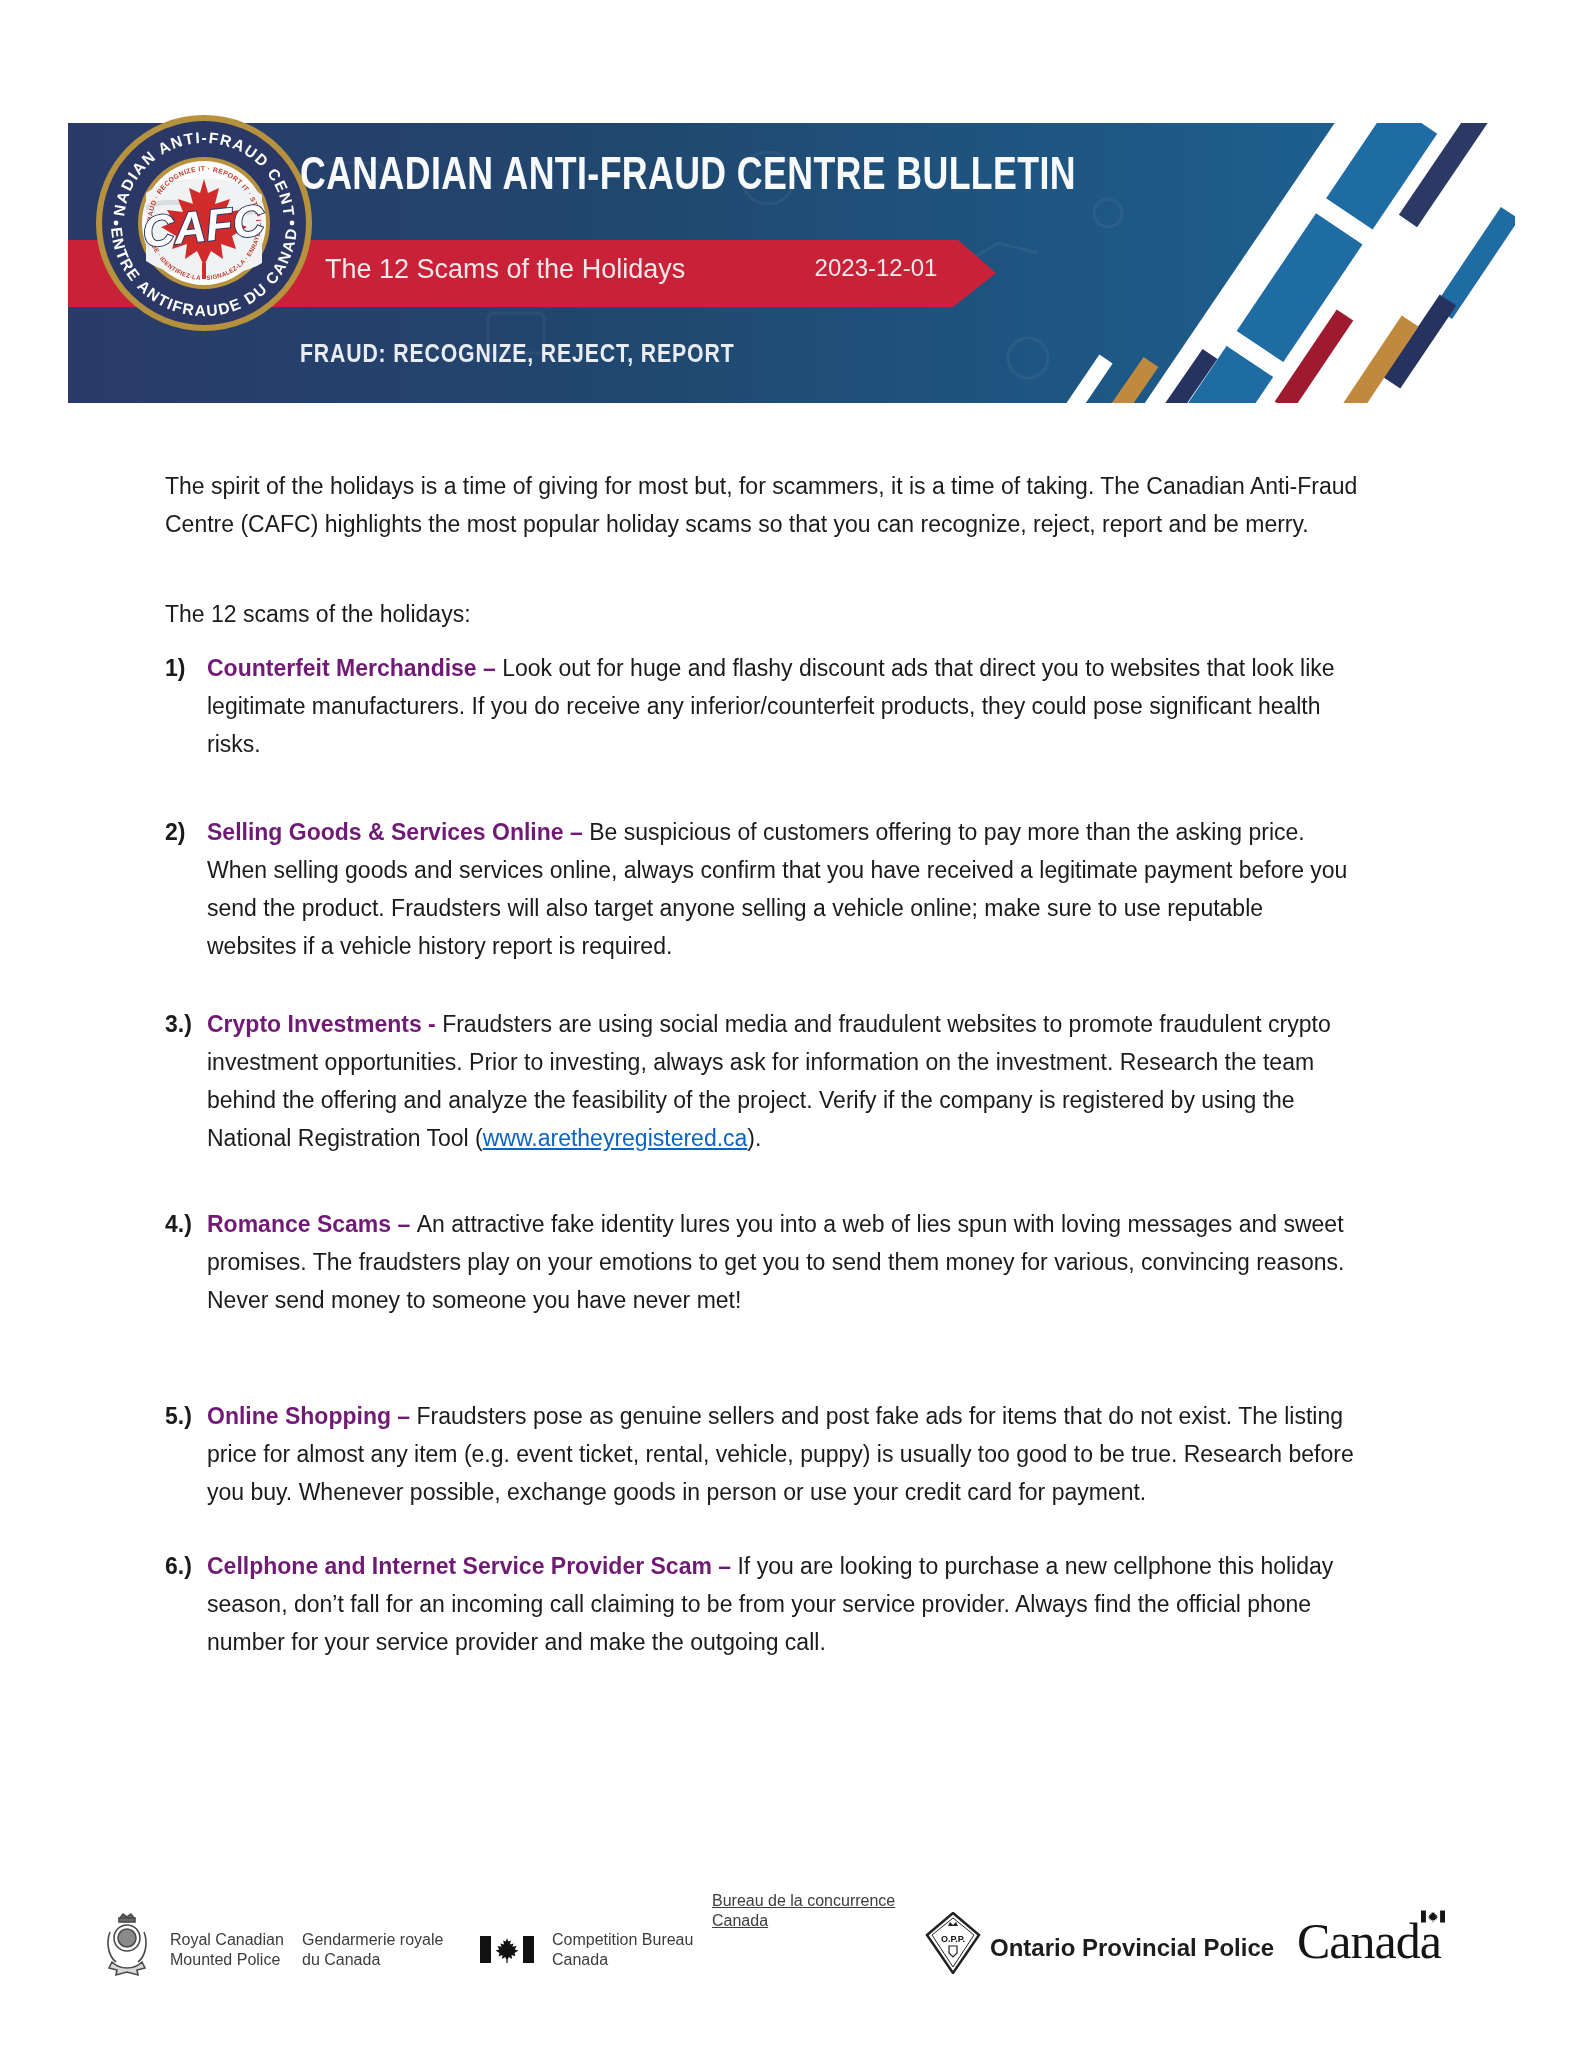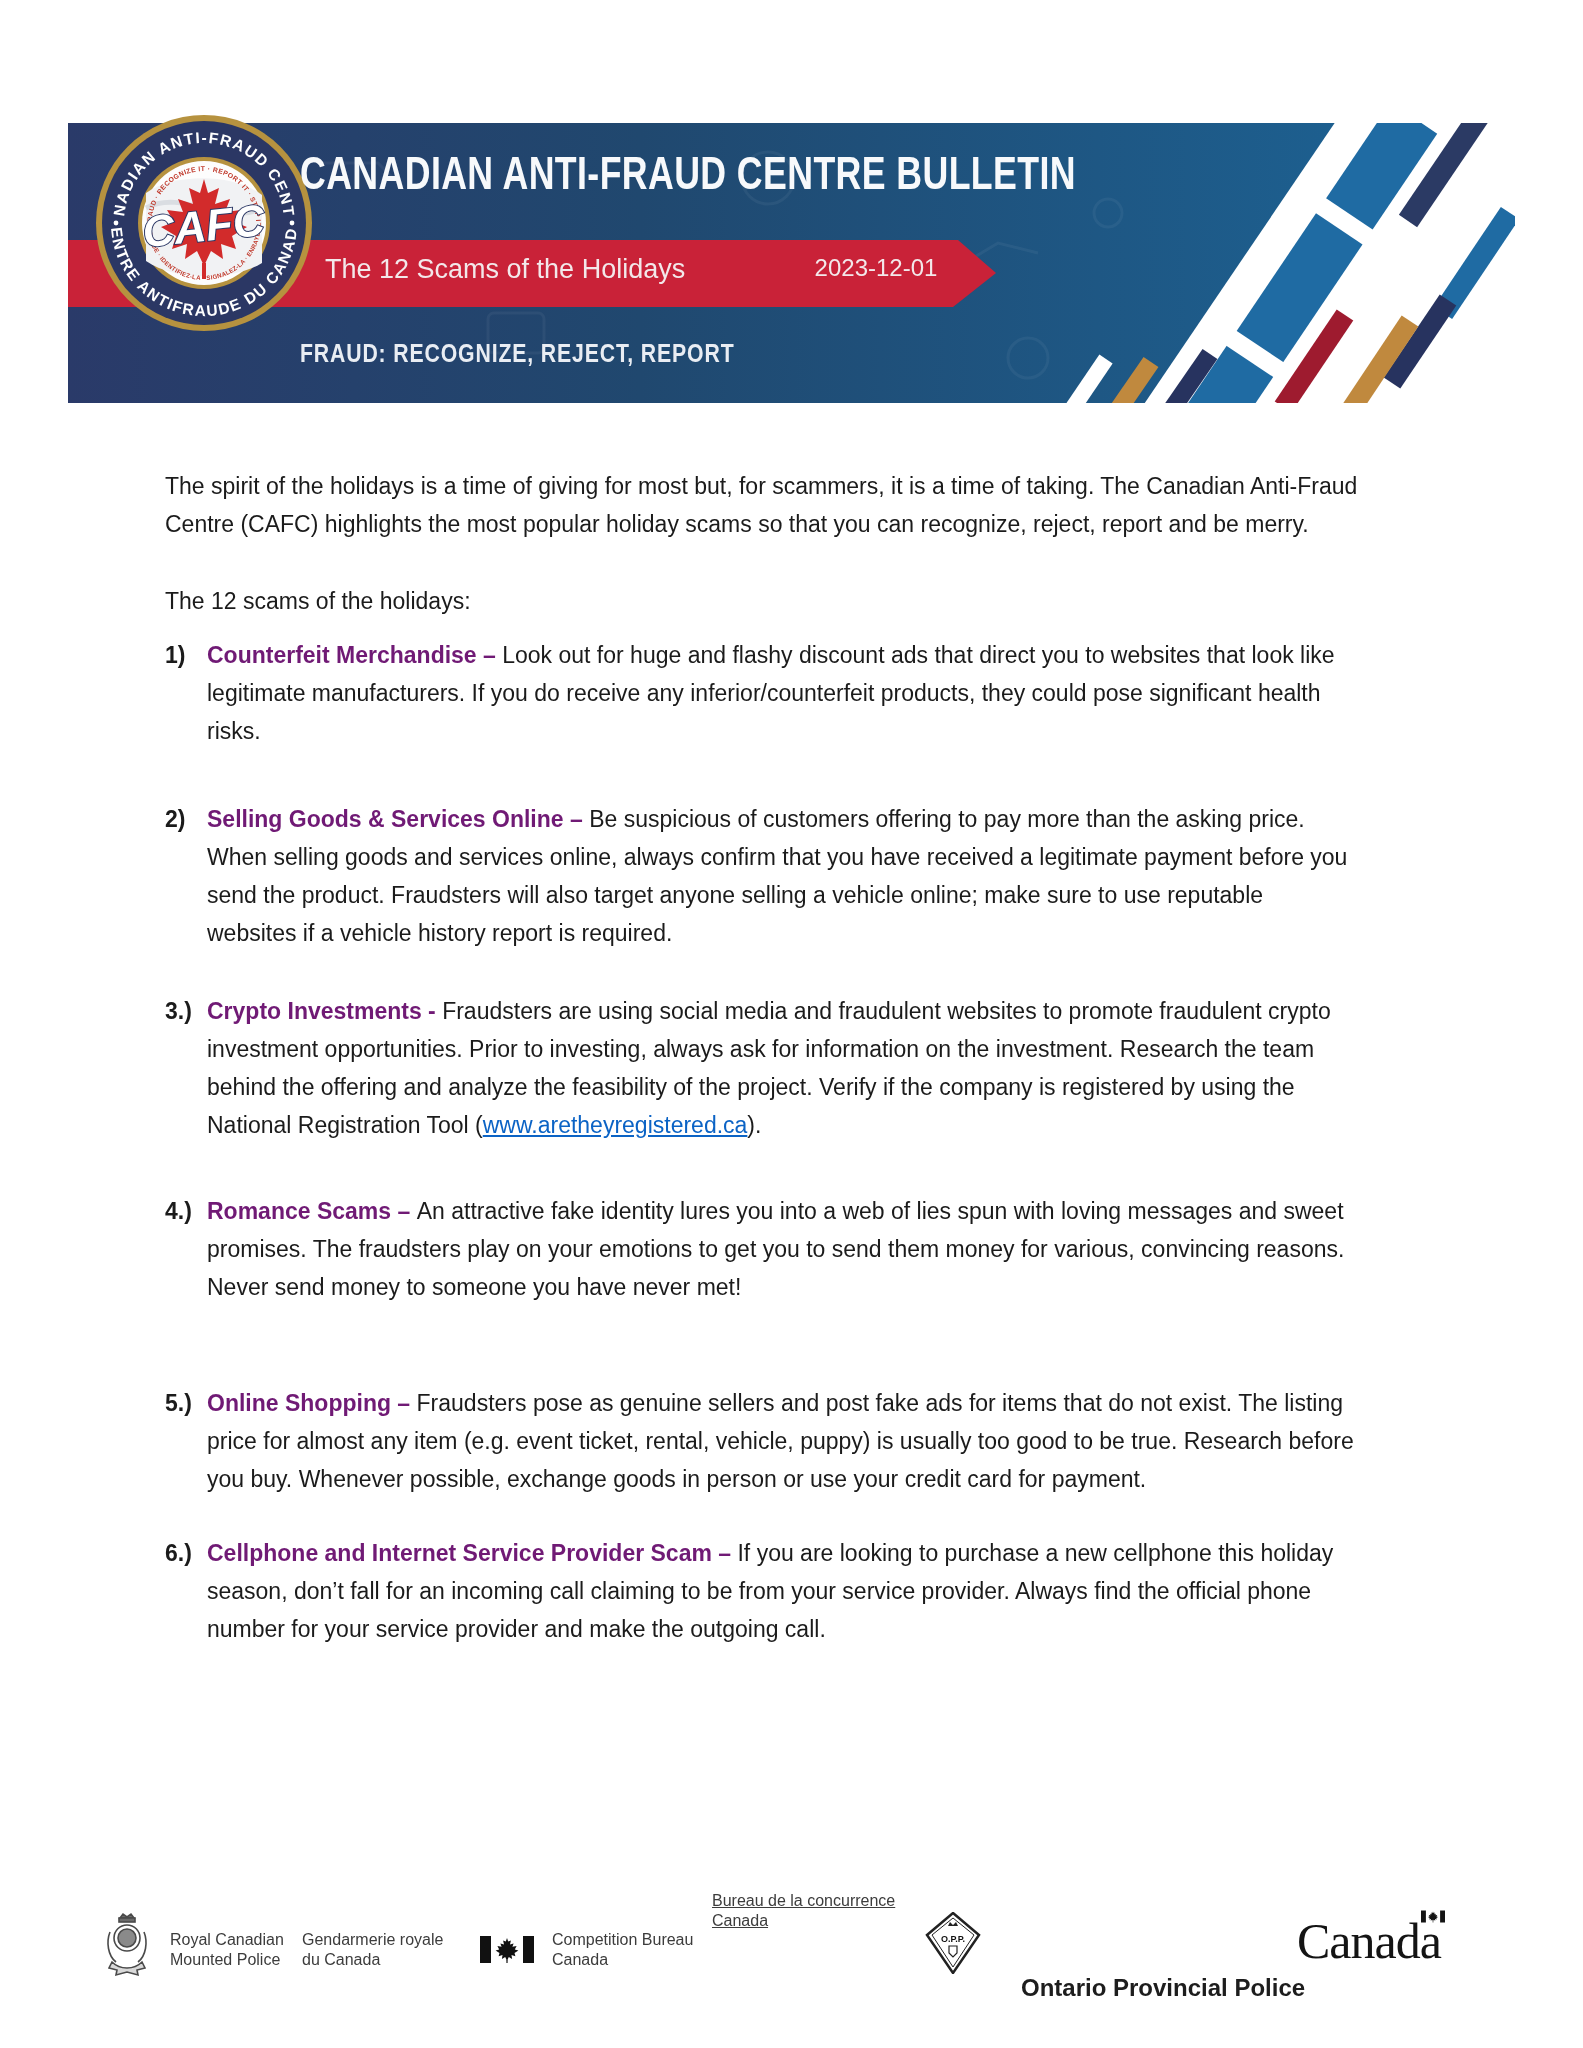--- a/index.html
+++ b/index.html
@@ -15,37 +15,37 @@
       transform:scaleX(.76);transform-origin:left top;}
   .banner-subtitle{position:absolute;left:245px;top:131px;font-size:27px;color:#f3e8ea;white-space:nowrap;margin-left:12px;}
   .banner-date{position:absolute;left:733px;top:131px;width:150px;text-align:center;font-size:24px;color:#f3e8ea;}
   .banner-tagline{position:absolute;left:232px;top:216px;white-space:nowrap;
       font-size:25px;font-weight:bold;color:#e9edf3;letter-spacing:1px;
       transform:scaleX(.85);transform-origin:left top;}
 
   
   #body-copy{position:absolute;left:165px;top:467px;width:1230px;font-size:23px;line-height:38px;}
   #intro{width:1205px;}
-  #list-intro{margin-top:39px;}
+  #list-intro{margin-top:52px;}
   #scam-list{margin:0;padding:0;}
   .scam-item{display:flex;margin-top:44px;}
   .scam-item:nth-child(1){margin-top:16px;}
   .scam-item:nth-child(2){margin-top:50px;}
   .scam-item:nth-child(3){margin-top:40px;}
   .scam-item:nth-child(4){margin-top:48px;}
   .scam-item:nth-child(5){margin-top:78px;}
   .scam-item:nth-child(6){margin-top:36px;}
   .scam-item .num{width:42px;flex:0 0 42px;font-weight:bold;}
   .scam-item .itext{width:1150px;}
   .scam-item b{color:#701a75;}
   a.doc-link{color:#0b63c5;text-decoration:underline;cursor:pointer;}
 
   
   .foot-small{position:absolute;font-size:16px;line-height:19.5px;color:#3c3c3c;}
-  #opp-name{position:absolute;left:1021px;top:1934px;font-size:24px;font-weight:bold;color:#1d1d1d;margin-top:40px;}
+  #opp-name{position:absolute;left:990px;top:1934px;font-size:24px;font-weight:bold;color:#1d1d1d;}
   #canada-wordmark{position:absolute;left:1297px;top:1912px;font-family:"Liberation Serif",serif;
       font-size:50px;color:#141414;letter-spacing:-1px;}
   #canada-wordmark .wm-flag{position:absolute;right:-4px;top:-2px;}
 </style>
 </head>
 <body>
 
 <div id="page">
 
   <div id="banner">

